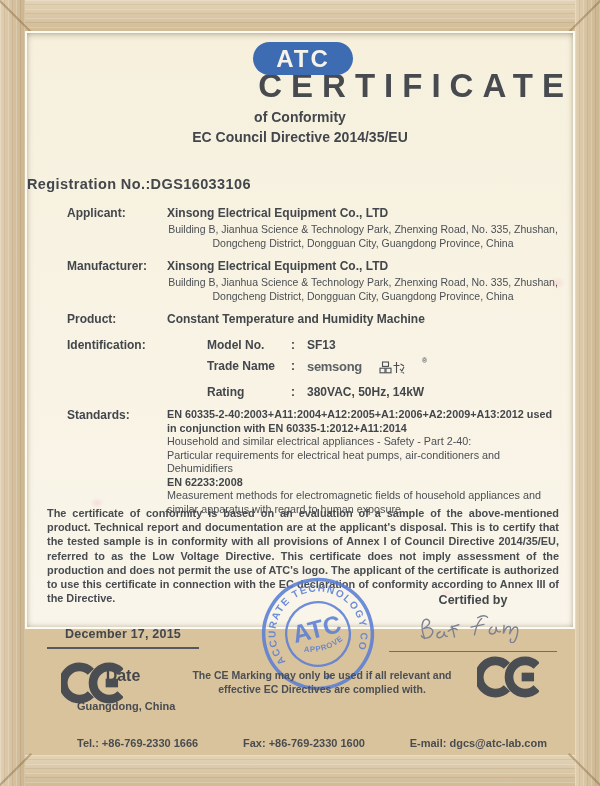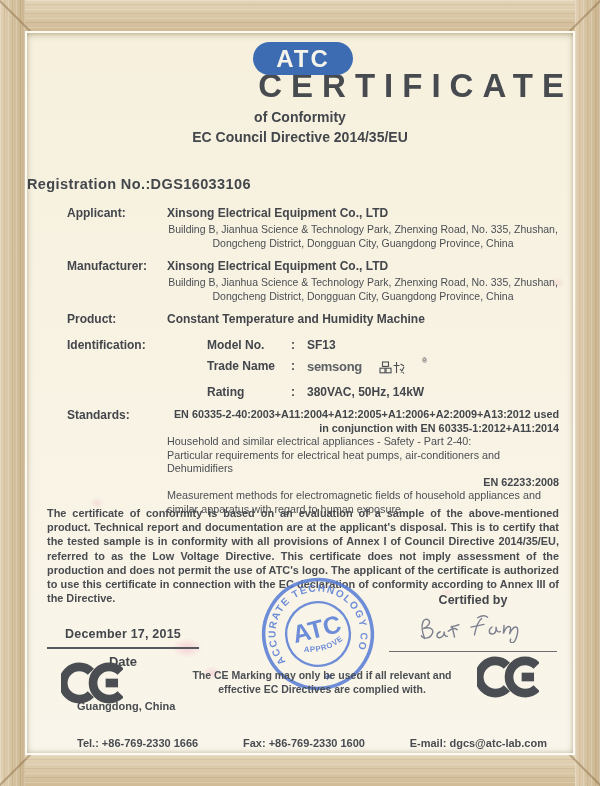--- a/index.html
+++ b/index.html
@@ -37,21 +37,21 @@
   .frame-left { left:0; }
   .frame-right { left:575px; }
   .seam { position:absolute; width:46px; height:2px; background:rgba(135,105,65,.45); }
   .seam-tl { left:-8px; top:15px; transform:rotate(45deg); }
   .seam-tr { left:562px; top:15px; transform:rotate(-45deg); }
   .seam-bl { left:-8px; top:769px; transform:rotate(-45deg); }
   .seam-br { left:562px; top:769px; transform:rotate(45deg); }
 
   
   .paper {
-    position:absolute; left:25px; top:31px; width:550px; height:724px;
+    position:absolute; left:25px; top:31px; width:550px; height:598px;
     background:#f7f2e1;
     background-image:
       radial-gradient(22px 14px at 160px 615px, rgba(236,130,170,.30), rgba(236,130,170,0) 70%),
       radial-gradient(14px 10px at 185px 640px, rgba(236,130,170,.25), rgba(236,130,170,0) 70%),
       radial-gradient(10px 8px at 70px 470px, rgba(236,130,170,.20), rgba(236,130,170,0) 70%),
       radial-gradient(12px 9px at 530px 250px, rgba(236,130,170,.18), rgba(236,130,170,0) 70%),
       radial-gradient(10px 7px at 420px 560px, rgba(236,130,170,.15), rgba(236,130,170,0) 70%),
       linear-gradient(to bottom, #f6f0dd 0%, #f8f3e4 55%, #f9f5ea 100%);
     border:2px solid #fdfbf1;
     box-shadow: inset 0 5px 7px -4px rgba(110,90,50,.45),
@@ -88,38 +88,38 @@
   .name { font-size:12px; font-weight:bold; margin-bottom:3px; }
   .addr { font-size:10.5px; line-height:13.5px; color:#4b4f54;text-align:center; }
   .sub { display:grid; grid-template-columns:84px 16px 1fr; margin-bottom:7px;padding-left:40px; }
   .sub .slab { font-size:12px; font-weight:bold; }
   .sub .colon { font-size:12px; font-weight:bold; }
   .sub .sval { font-size:12px; font-weight:bold; }
   .brand { display:flex; align-items:flex-start; gap:17px; }
   .brand .latin { font-size:13px; font-weight:bold; color:#5c6065; letter-spacing:-.3px; }
   .brand .cjk-icon { margin-top:1px; }
   .brand .reg { font-size:7px; color:#5c6065; margin-top:-2px; font-weight:bold;}
-  .std-strong { font-size:10.8px; font-weight:bold; line-height:13.5px;text-align:right; }
+  .std-strong { font-size:10.8px; font-weight:bold; line-height:13.5px; }
   .std-normal { font-size:10.8px; line-height:13.5px; color:#4b4f54; }
 
   
   .statement {
     position:absolute; left:20px; top:473px; width:512px;
     font-size:10.9px; font-weight:bold; line-height:14.2px;
     text-align:justify; color:#484c51;
   }
 
   
   .certified { position:absolute; left:362px; top:560px; width:168px; text-align:center; }
   .certified .cap { font-size:12.5px; font-weight:bold; }
   .sig-line { border-bottom:1.5px solid #6b6d72; margin-top:2px; }
   .datebox { position:absolute; left:20px; top:594px; width:152px; text-align:center; }
   .datebox .dval { font-size:12.5px; font-weight:bold; border-bottom:2px solid #55585c;
     padding-bottom:6px; letter-spacing:.2px; }
-  .datebox .dlab { font-size:13px; font-weight:bold; margin-top:5px; }
+  .datebox .dlab { font-size:16px; font-weight:bold; margin-top:18px; }
 
   .stamp { position:absolute; left:232px; top:542px; width:118px; height:118px;
     transform:rotate(-14deg); opacity:.88; }
 
   .ce { position:absolute; }
   .ce-left { left:34px; top:628px; }
   .ce-right { left:450px; top:622px; }
   .ce-note { position:absolute; left:110px; top:636px; width:370px; text-align:center;
     font-size:10.5px; font-weight:bold; line-height:13.5px; color:#4b4f54; }
   .company { position:absolute; left:50px; top:666px; width:478px;

